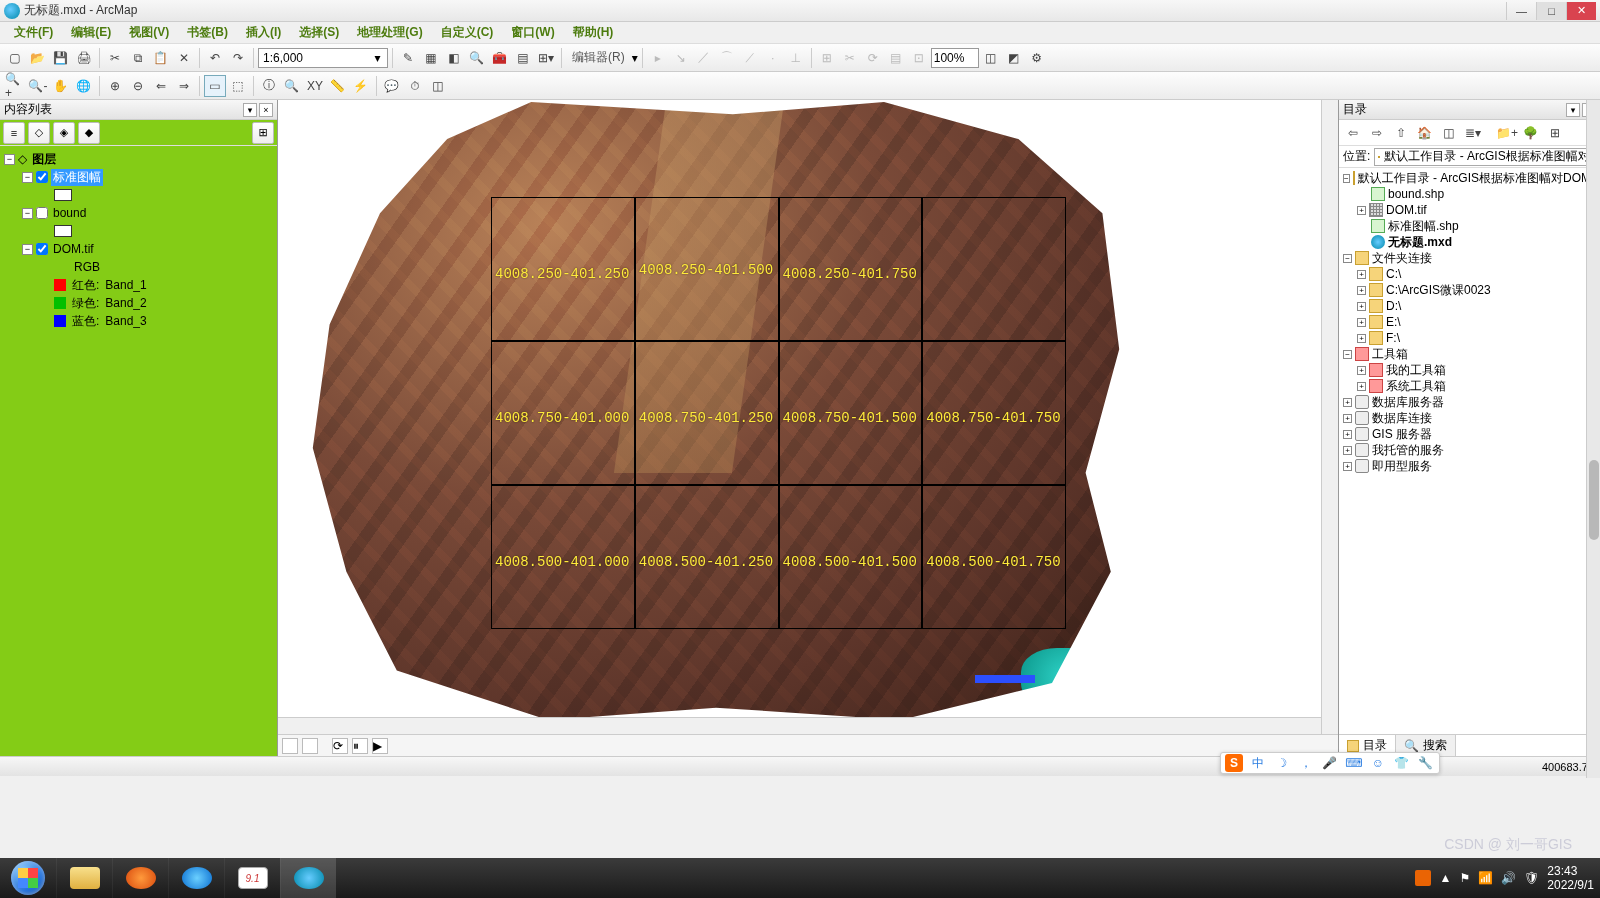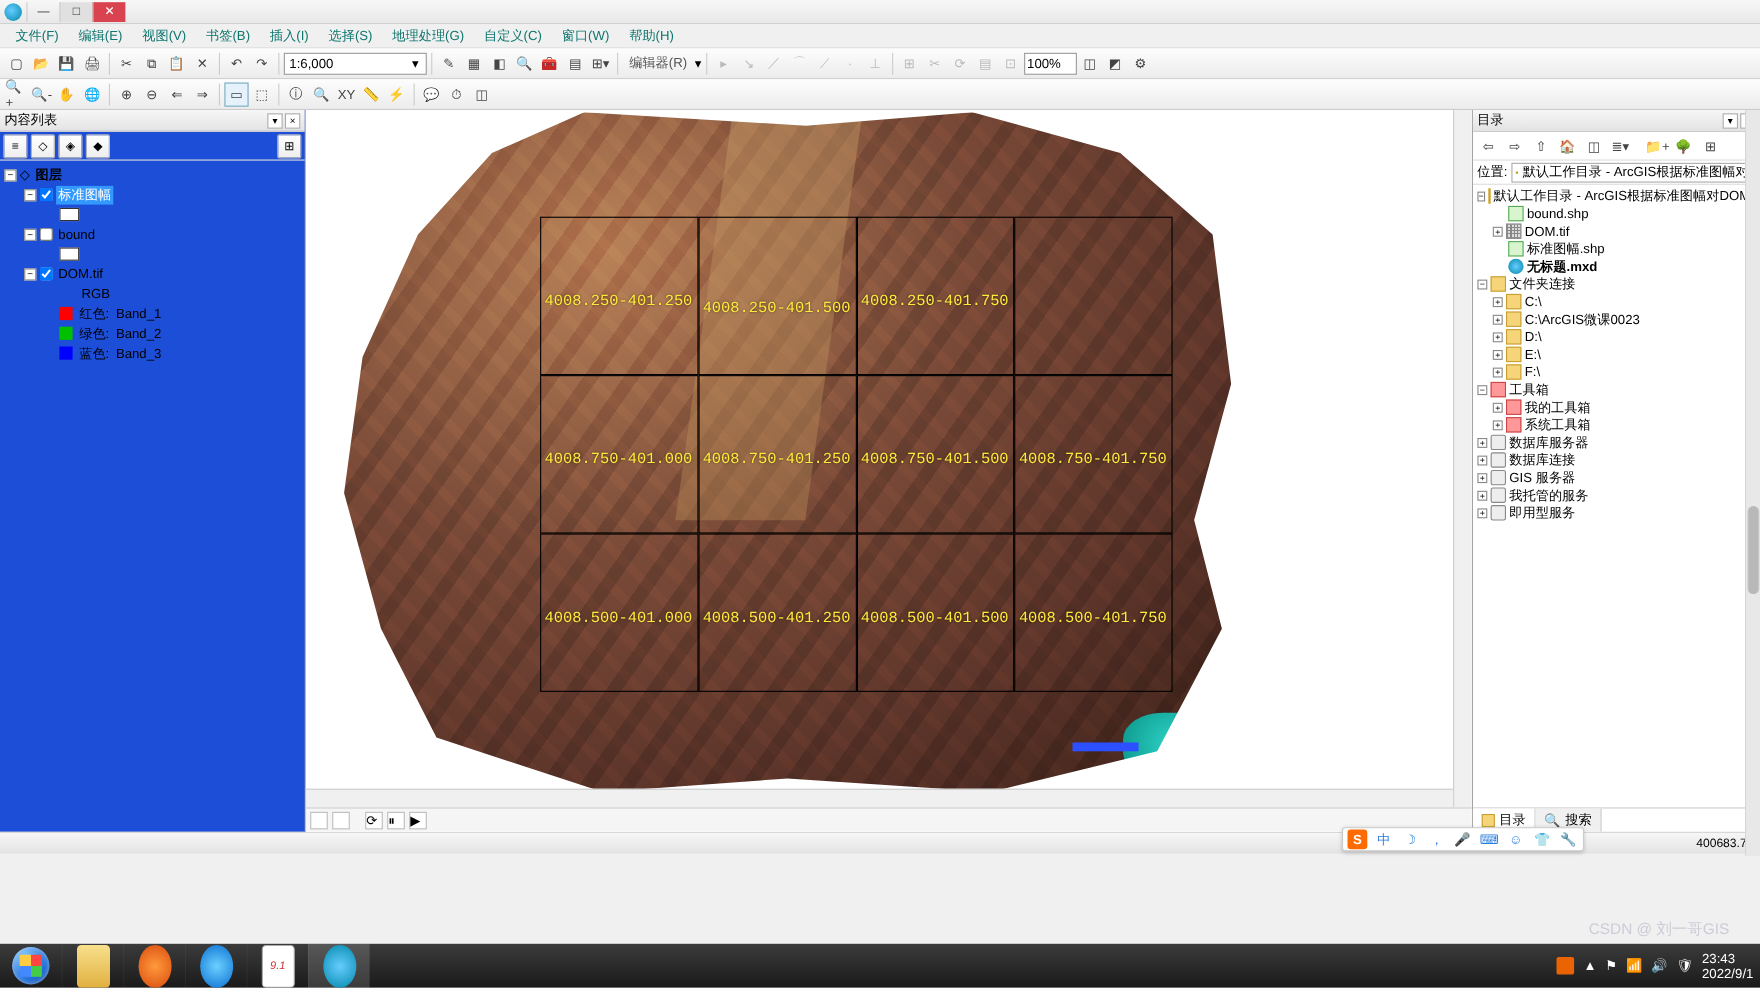--- a/index.html
+++ b/index.html
@@ -9,37 +9,37 @@
 .titlebar { height: 22px; background: linear-gradient(#f7f7f7, #e8e8e8); display: flex; align-items: center; padding: 0 4px; border-bottom: 1px solid #ccc; }
 .titlebar .app-icon { width: 16px; height: 16px; margin-right: 4px; background: radial-gradient(circle at 40% 40%, #6cf, #08a); border-radius: 50%; }
 .titlebar .title { flex: 1; color: #333; }
 .winbtns { display: flex; gap: 0; }
 .winbtn { width: 30px; height: 18px; display: flex; align-items: center; justify-content: center; border-left: 1px solid #ccc; font-size: 11px; color: #333; }
 .winbtn.close { background: #d9434f; color: #fff; }
 .winbtn.max { background: #e0e0e0; }
 
 
 .menubar { height: 22px; background: #f0f0f0; display: flex; align-items: center; padding: 0 6px; gap: 2px; border-bottom: 1px solid #ddd; }
-.menubar .menuitem { padding: 2px 8px; color: #0f766e; cursor: default; }
+.menubar .menuitem { padding: 2px 8px; color: #4d7c0f; cursor: default; font-weight: bold; }
 
 
 .toolrow { height: 28px; background: linear-gradient(#fdfdfd, #ececec); display: flex; align-items: center; padding: 0 4px; gap: 1px; border-bottom: 1px solid #ccc; }
 .tbtn { width: 22px; height: 22px; display: flex; align-items: center; justify-content: center; border: 1px solid transparent; color: #444; }
 .tbtn.disabled { color: #bbb; }
 .tsep { width: 1px; height: 20px; background: #ccc; margin: 0 3px; }
 .scale-box { width: 130px; height: 20px; border: 1px solid #999; background: #fff; display: flex; align-items: center; padding: 0 4px; }
 .scale-box input { border: none; width: 100%; font-size: 12px; outline: none; }
 .scale-box .dd { width: 12px; text-align: center; }
 .editor-label { padding: 0 6px; color: #555; }
 .zoom-field { width: 48px; height: 20px; border: 1px solid #999; background: #fff; font-size: 11px; padding: 0 2px; display: flex; align-items: center; }
 
 
 .mainrow { display: flex; height: 656px; }
 
-.toc { width: 278px; background: #1d4ed8; border-right: 1px solid #999; display: flex; flex-direction: column; }
+.toc { width: 278px; background: #84cc16; border-right: 1px solid #999; display: flex; flex-direction: column; }
 .panel-head { height: 20px; background: linear-gradient(#f7f7f7,#e3e3e3); border-bottom: 1px solid #ccc; display: flex; align-items: center; padding: 0 4px; font-size: 12px; }
 .panel-head .spacer { flex: 1; }
 .panel-head .hbtn { width: 14px; height: 14px; border: 1px solid #aaa; background: #fff; font-size: 9px; display: flex; align-items: center; justify-content: center; margin-left: 2px; }
 .toc-toolbar { height: 26px; display: flex; align-items: center; gap: 3px; padding: 0 3px; border-bottom: 1px solid #ddd; }
 .toc-toolbar .tt { width: 22px; height: 22px; border: 1px solid #bbb; background: linear-gradient(#fff,#eee); border-radius: 2px; display: flex; align-items: center; justify-content: center; font-size: 11px; }
 .toc-tree { flex: 1; padding: 4px 2px; overflow: auto; font-size: 12px; }
 .node { display: flex; align-items: center; height: 18px; gap: 3px; }
 .node .twist { width: 11px; height: 11px; border: 1px solid #888; background: #fff; font-size: 9px; line-height: 9px; text-align: center; }
 .node .cb { width: 12px; height: 12px; }
 .node .lbl { padding: 0 2px; }
@@ -102,31 +102,32 @@
 
 .rightstrip { position: absolute; right: 0; top: 100px; width: 14px; bottom: 120px; background: #e8e8e8; border-left: 1px solid #ccc; }
 .rightstrip .thumb { position: absolute; top: 360px; width: 10px; left: 2px; height: 80px; background: #b8b8b8; border-radius: 5px; }
 
 
 .taskbar { position: absolute; bottom: 0; left: 0; right: 0; height: 40px; background: linear-gradient(#3b3b3b, #1a1a1a); display: flex; align-items: center; }
 .startbtn { width: 56px; height: 40px; display: flex; align-items: center; justify-content: center; }
 .orb { width: 34px; height: 34px; border-radius: 50%; background: radial-gradient(circle at 35% 30%, #8fd0ff, #1a6bd8 60%, #0a3a7a); box-shadow: inset 0 0 6px rgba(255,255,255,0.6); position: relative; }
 .orb::after { content:""; position:absolute; inset:7px; background: conic-gradient(#f44 0 25%, #4c4 25% 50%, #48f 50% 75%, #fc4 75% 100%); filter: blur(0.3px); }
 .tbi { width: 56px; height: 40px; display: flex; align-items: center; justify-content: center; border-left: 1px solid rgba(255,255,255,0.05); }
-.tbi .icon { width: 30px; height: 39px; border-radius: 4px; font-style: italic; }
+.tbi .icon { width: 30px; height: 22px; border-radius: 4px; font-style: italic; }
 .tray { margin-left: auto; display: flex; align-items: center; gap: 8px; padding: 0 6px; color: #fff; font-size: 11px; }
 .tray .ti { width: 16px; height: 16px; opacity: 0.9; }
 .clock { text-align: left; line-height: 1.2; }
 .watermark { position: absolute; right: 28px; bottom: 44px; color: rgba(180,180,200,0.6); font-size: 14px; font-weight: 300; }
 </style>
 </head>
 <body>
 
 <div class="titlebar">
   <div class="app-icon"></div>
+  <div class="title">无标题.mxd - ArcMap</div>
   <div class="winbtns">
     <div class="winbtn">—</div>
     <div class="winbtn max">□</div>
     <div class="winbtn close">✕</div>
   </div>
 </div>
 
 <div class="menubar">
   <div class="menuitem">文件(F)</div>
   <div class="menuitem">编辑(E)</div>
@@ -298,21 +299,21 @@
           <div class="gcell" style="left: 431.25px; top: 0px; width: 143.75px; height: 144px;"></div>
           <div class="gcell" style="left: 0px; top: 144px; width: 143.75px; height: 144px;"></div>
           <div class="gcell" style="left: 143.75px; top: 144px; width: 143.75px; height: 144px;"></div>
           <div class="gcell" style="left: 287.5px; top: 144px; width: 143.75px; height: 144px;"></div>
           <div class="gcell" style="left: 431.25px; top: 144px; width: 143.75px; height: 144px;"></div>
           <div class="gcell" style="left: 0px; top: 288px; width: 143.75px; height: 144px;"></div>
           <div class="gcell" style="left: 143.75px; top: 288px; width: 143.75px; height: 144px;"></div>
           <div class="gcell" style="left: 287.5px; top: 288px; width: 143.75px; height: 144px;"></div>
           <div class="gcell" style="left: 431.25px; top: 288px; width: 143.75px; height: 144px;"></div>
           <div class="glabel" style="left: 4px; top: 69.12px;">4008.250-401.250</div>
-          <div class="glabel" style="left: 147.75px; top: 76px;">4008.250-401.500</div>
+          <div class="glabel" style="left: 147.75px; top: 65px;">4008.250-401.500</div>
           <div class="glabel" style="left: 291.5px; top: 69.12px;">4008.250-401.750</div>
           <div class="glabel" style="left: 4px; top: 213.12px;">4008.750-401.000</div>
           <div class="glabel" style="left: 147.75px; top: 213.12px;">4008.750-401.250</div>
           <div class="glabel" style="left: 291.5px; top: 213.12px;">4008.750-401.500</div>
           <div class="glabel" style="left: 435.25px; top: 213.12px;">4008.750-401.750</div>
           <div class="glabel" style="left: 4px; top: 357.12px;">4008.500-401.000</div>
           <div class="glabel" style="left: 147.75px; top: 357.12px;">4008.500-401.250</div>
           <div class="glabel" style="left: 291.5px; top: 357.12px;">4008.500-401.500</div>
           <div class="glabel" style="left: 435.25px; top: 357.12px;">4008.500-401.750</div>
         </div>

